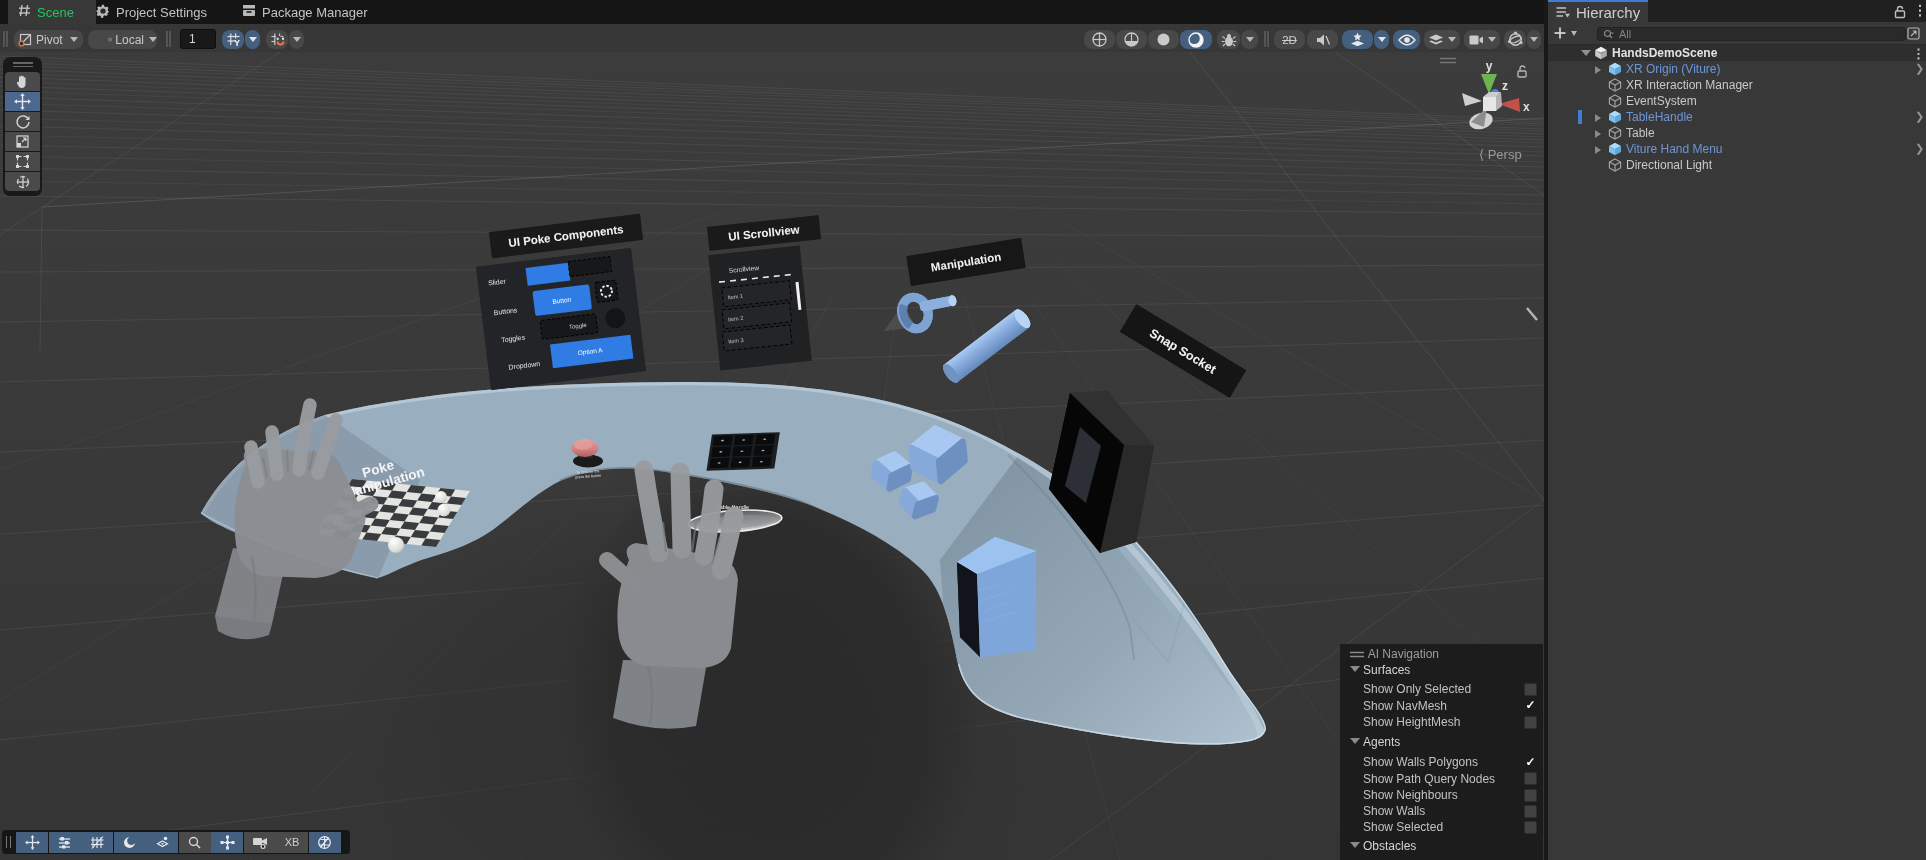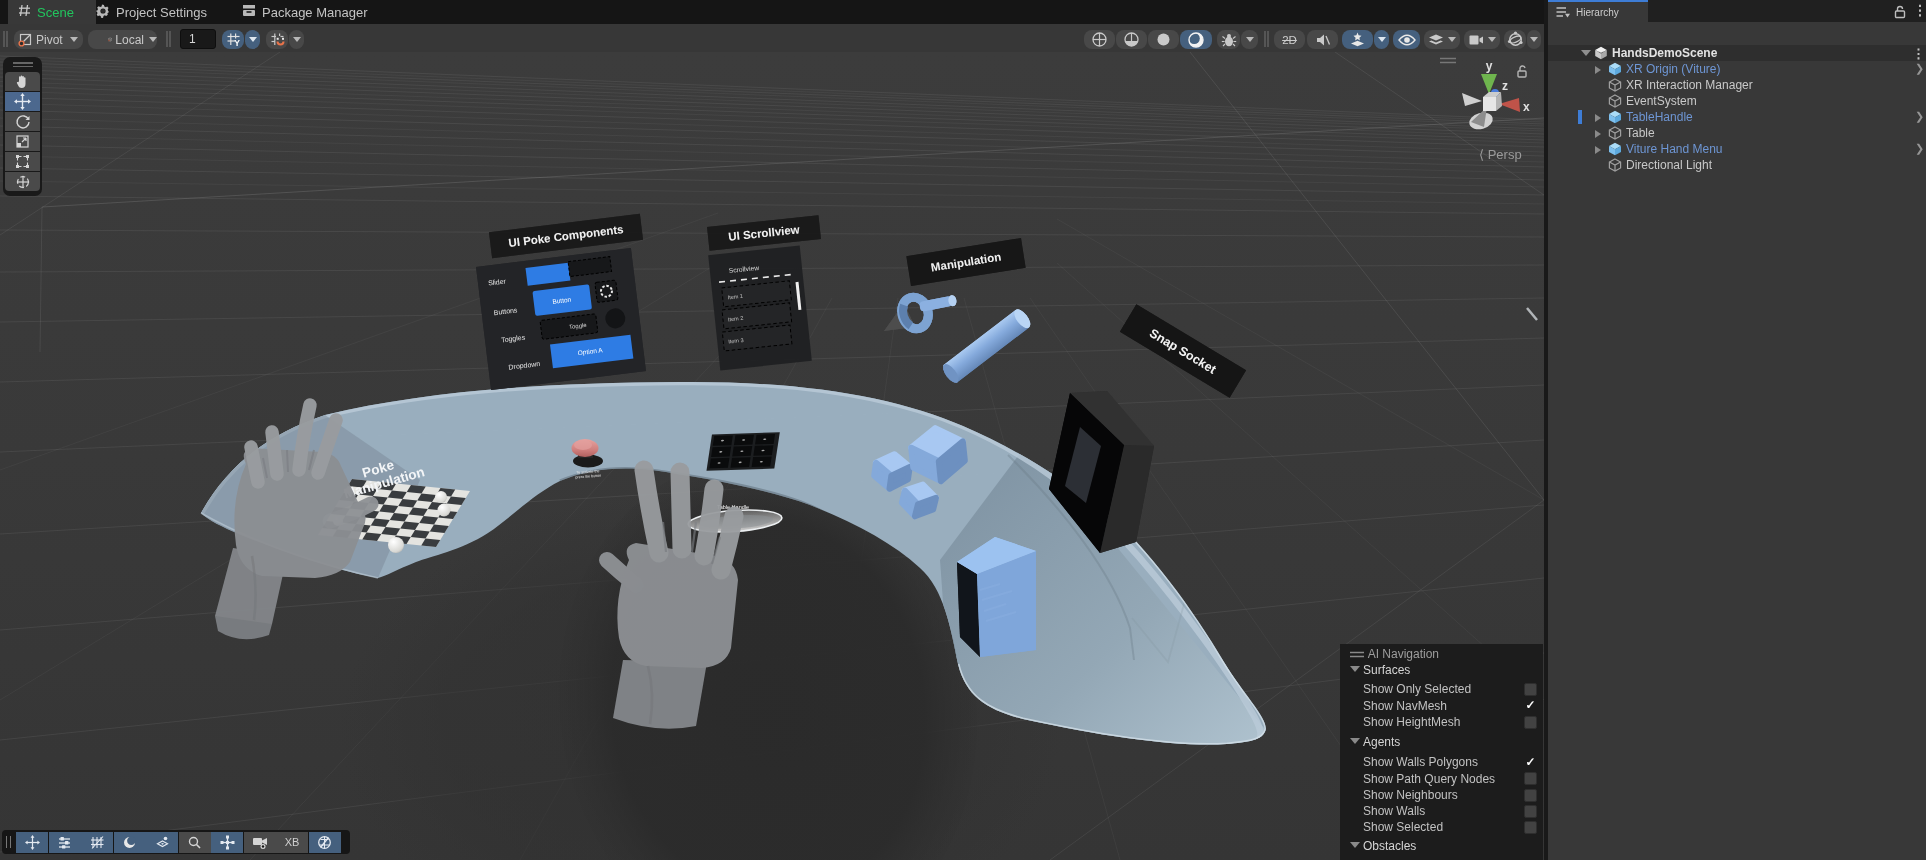--- a/index.html
+++ b/index.html
@@ -37,21 +37,21 @@
 #ainav .hdr{position:absolute;left:9px;color:#9d9d9d}
 #ainav .sect{position:absolute;left:23px;color:#d4d4d4}
 #ainav .item{position:absolute;left:23px;color:#c2c2c2}
 #ainav .tri{position:absolute;left:10px;width:0;height:0;border-left:5px solid transparent;border-right:5px solid transparent;border-top:6px solid #8a8a8a}
 #ainav .cb{position:absolute;left:184px;width:13px;height:13px;background:#424242;border:1px solid #2e2e2e;border-radius:2px}
 #ainav .ck{position:absolute;left:184px;width:13px;height:13px;color:#fff;font-size:12px;font-weight:bold;text-align:center;line-height:13px}
 
 #split{position:absolute;top:0;left:1544px;width:4px;height:860px;background:#191919}
 #hier{position:absolute;top:0;left:1548px;width:378px;height:860px;background:#383838}
 #hiertabs{position:absolute;top:0;left:0;width:378px;height:22px;background:#202020}
-#hiertab{position:absolute;top:0;left:0;width:100px;height:22px;background:#383838;border-top:2px solid #3e7dd6;color:#cecece;font-size:10px;display:flex;align-items:center;padding-left:8px}
+#hiertab{position:absolute;top:0;left:0;width:100px;height:22px;background:#383838;border-top:2px solid #3e7dd6;color:#cecece;font-size:15px;display:flex;align-items:center;padding-left:8px}
 #hierbar{position:absolute;top:22px;left:0;width:378px;height:23px;background:#383838;border-bottom:1px solid #2a2a2a}
 #searchbox{position:absolute;top:5px;left:49px;width:309px;height:14px;background:#2a2a2a;border:1px solid #212121;border-radius:3px;color:#828282;font-size:11px;display:flex;align-items:center}
 .hrow{position:absolute;left:0;width:378px;height:16px;color:#c9c9c9;font-size:12px}
 .hrow .lbl{position:absolute;left:78px;top:1px}
 .hrow .lbl.blue{color:#6e96d4}
 .hrow .exp{position:absolute;left:47px;top:4.5px;width:0;height:0;border-top:4.5px solid transparent;border-bottom:4.5px solid transparent;border-left:6px solid #8a8a8a}
 .hrow .chev{position:absolute;left:367px;top:1px;color:#969696;font-size:11px}
 </style>
 </head>
 <body>
@@ -760,20 +760,38 @@
               <line x1="0.5" y1="10" x2="7" y2="10"></line>
             </g>
             <path d="M11.5 11.5L9 7.8h5z" fill="#c0c0c0"></path>
           </svg>Hierarchy</div>
       <svg width="12" height="14" viewBox="0 0 12 14" style="position:absolute;left:346px;top:5px">
           <rect x="1.5" y="6" width="9" height="6.5" rx="1" fill="none" stroke="#bdbdbd" stroke-width="1.4"></rect>
           <path d="M3.5 6V4a2.5 2.5 0 0 1 5 0" fill="none" stroke="#bdbdbd" stroke-width="1.4"></path>
         </svg>
       <div style="position:absolute;left:365px;top:2px;color:#bdbdbd;font-size:14px;font-weight:bold">⋮</div>
     </div>
+    <div id="hierbar">
+      <svg width="12" height="12" viewBox="0 0 12 12" style="position:absolute;left:6px;top:5px">
+          <g stroke="#d8d8d8" stroke-width="1.7">
+            <line x1="6" y1="0.5" x2="6" y2="11.5"></line>
+            <line x1="0.5" y1="6" x2="11.5" y2="6"></line>
+          </g>
+        </svg>
+      <div class="caret" style="position:absolute;left:23px;top:9px;border-left-width:3.5px;border-right-width:3.5px"></div>
+      <div id="searchbox"><svg width="13" height="11" viewBox="0 0 13 11" style="margin:0 3px 0 5px">
+            <circle cx="4.5" cy="4.5" r="3" fill="none" stroke="#8e8e8e" stroke-width="1.2"></circle>
+            <line x1="6.8" y1="6.8" x2="9" y2="9" stroke="#8e8e8e" stroke-width="1.2"></line>
+            <path d="M10 4.5l1.8 2 1.8-2z" fill="#8e8e8e" transform="scale(0.8)"></path>
+          </svg>All</div>
+      <svg width="13" height="13" viewBox="0 0 13 13" style="position:absolute;left:359px;top:5px">
+          <rect x="1" y="1" width="11" height="11" rx="1.5" fill="none" stroke="#b5b5b5" stroke-width="1.2"></rect>
+          <path d="M4 9l5-5m0 0H5.8M9 4v3.2" stroke="#b5b5b5" stroke-width="1.2" fill="none"></path>
+        </svg>
+    </div>
     <div class="hrow" style="top:45px;background:#2e2e2e;height:16px">
         <div style="position:absolute;left:33px;top:5px;width:0;height:0;border-left:5px solid transparent;border-right:5px solid transparent;border-top:6px solid #909090"></div>
         <svg width="14" height="14" viewBox="0 0 14 14" style="position:absolute;left:46px;top:1px">
           <path d="M7 0.8L12.8 4 7 7.2 1.2 4z" fill="#f0f0f0"></path>
           <path d="M1.2 4L7 7.2v6L1.2 10z" fill="#c9c9c9"></path>
           <path d="M12.8 4L7 7.2v6l5.8-3.2z" fill="#a9a9a9"></path>
           <path d="M4.6 5.9l2.4 1.3 2.4-1.3" fill="none" stroke="#6f6f6f" stroke-width="0.9"></path>
         </svg>
         <span style="position:absolute;left:64px;top:1px;color:#e2e2e2;font-weight:bold">HandsDemoScene</span>
         <span style="position:absolute;left:364px;top:1px;color:#c0c0c0;font-size:13px;font-weight:bold">⋮</span>

